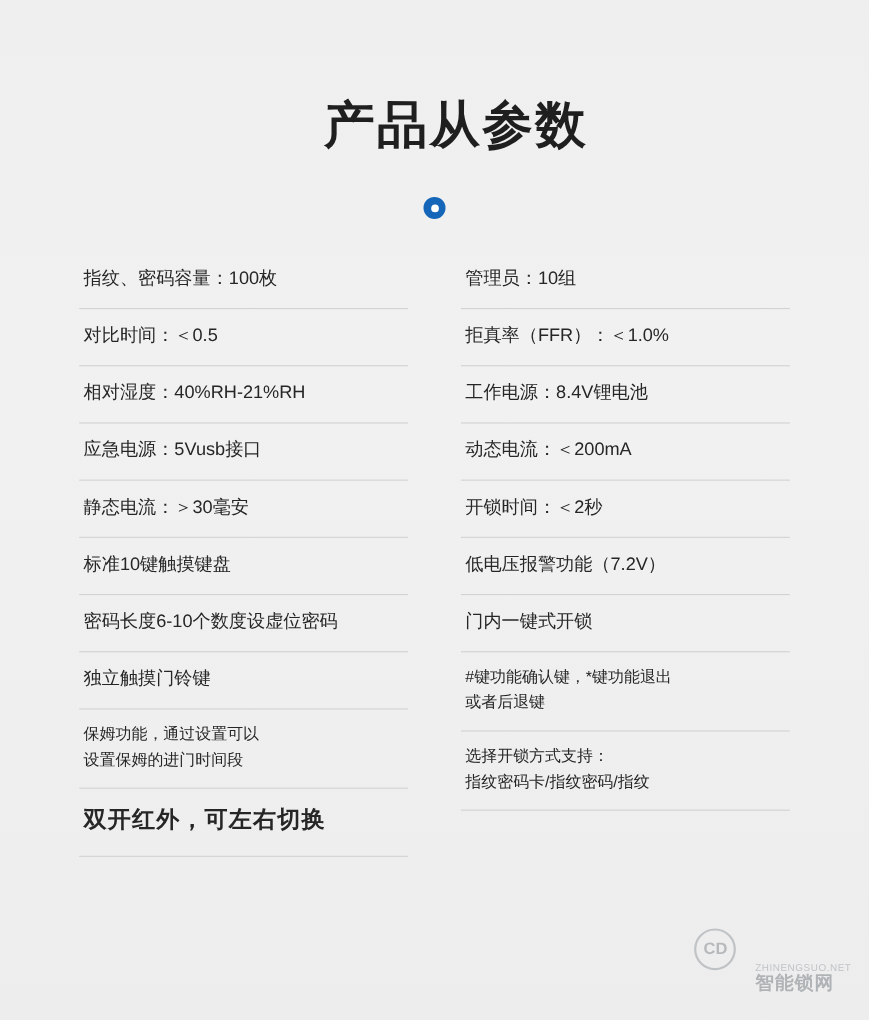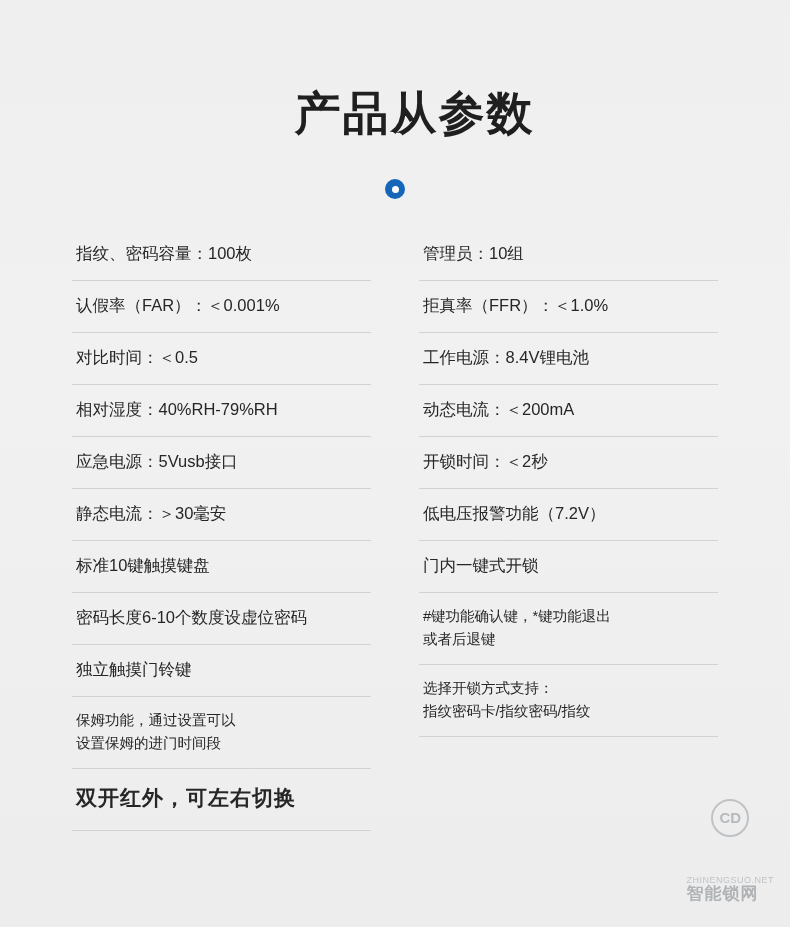--- a/index.html
+++ b/index.html
@@ -83,24 +83,22 @@
     min-height: 72px;
   }
   .row-text {
     white-space: pre-line;
   }
   .watermark {
     position: absolute;
     right: 16px;
     bottom: 24px;
     display: flex;
-    align-items: center;
-    gap: 7px;
+    gap: 17px;
     opacity: 0.55;
-    flex-direction: column;
   }
   .wm-badge {
     width: 34px;
     height: 34px;
     border-radius: 50%;
     border: 2px solid #9aa0a6;
     display: flex;
     align-items: center;
     justify-content: center;
     color: #8a9095;
@@ -137,27 +135,24 @@
       <div class="dot-inner"></div>
     </div>
   </div>
 
   <div class="specs">
     <div class="col">
       <div class="row">
           <span class="row-text">指纹、密码容量：100枚</span>
         </div>
       <div class="row">
-          <span class="row-text">认假率（FAR）：＜0.001%</span>
-        </div>
-      <div class="row">
           <span class="row-text">对比时间：＜0.5</span>
         </div>
       <div class="row">
-          <span class="row-text">相对湿度：40%RH-79%RH</span>
+          <span class="row-text">相对湿度：40%RH-21%RH</span>
         </div>
       <div class="row">
           <span class="row-text">应急电源：5Vusb接口</span>
         </div>
       <div class="row">
           <span class="row-text">静态电流：＞30毫安</span>
         </div>
       <div class="row">
           <span class="row-text">标准10键触摸键盘</span>
         </div>

